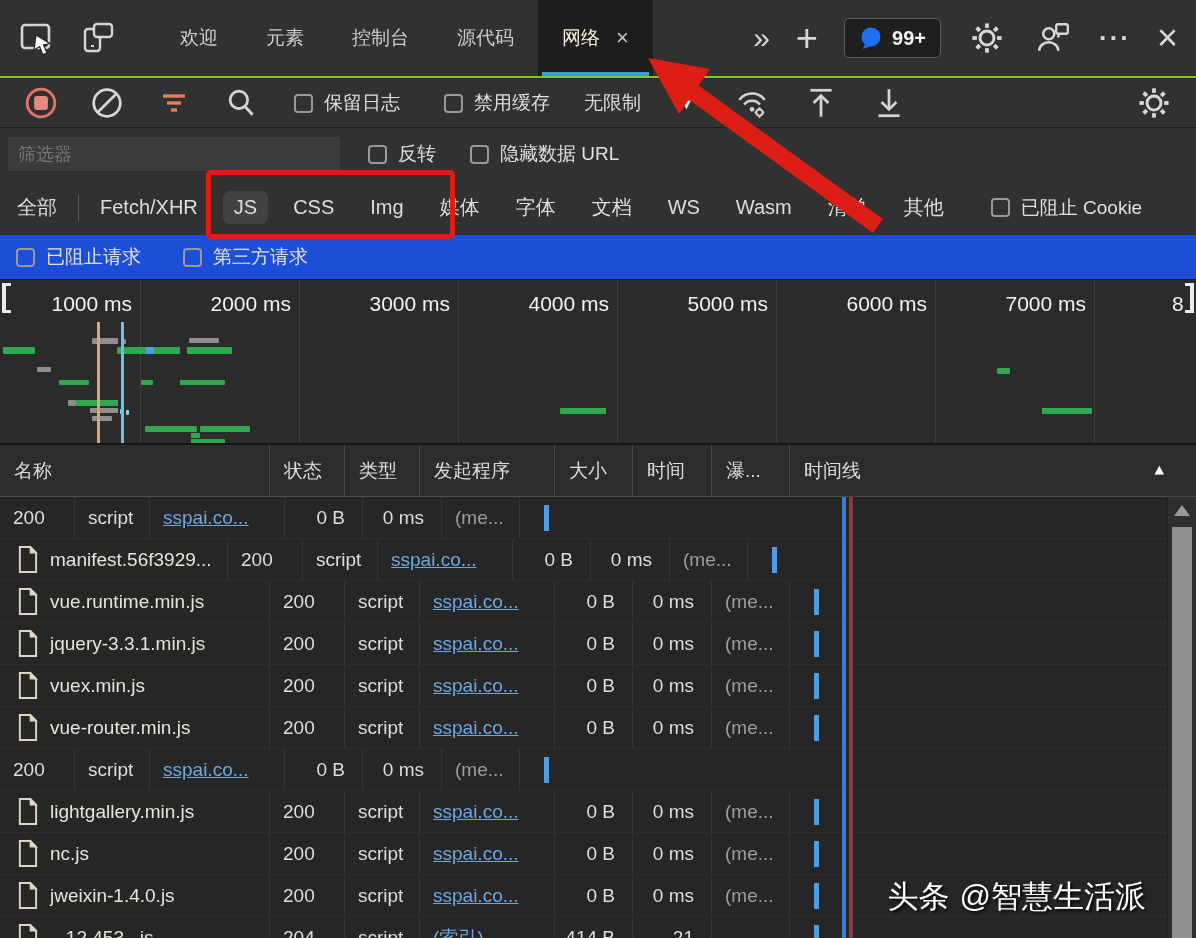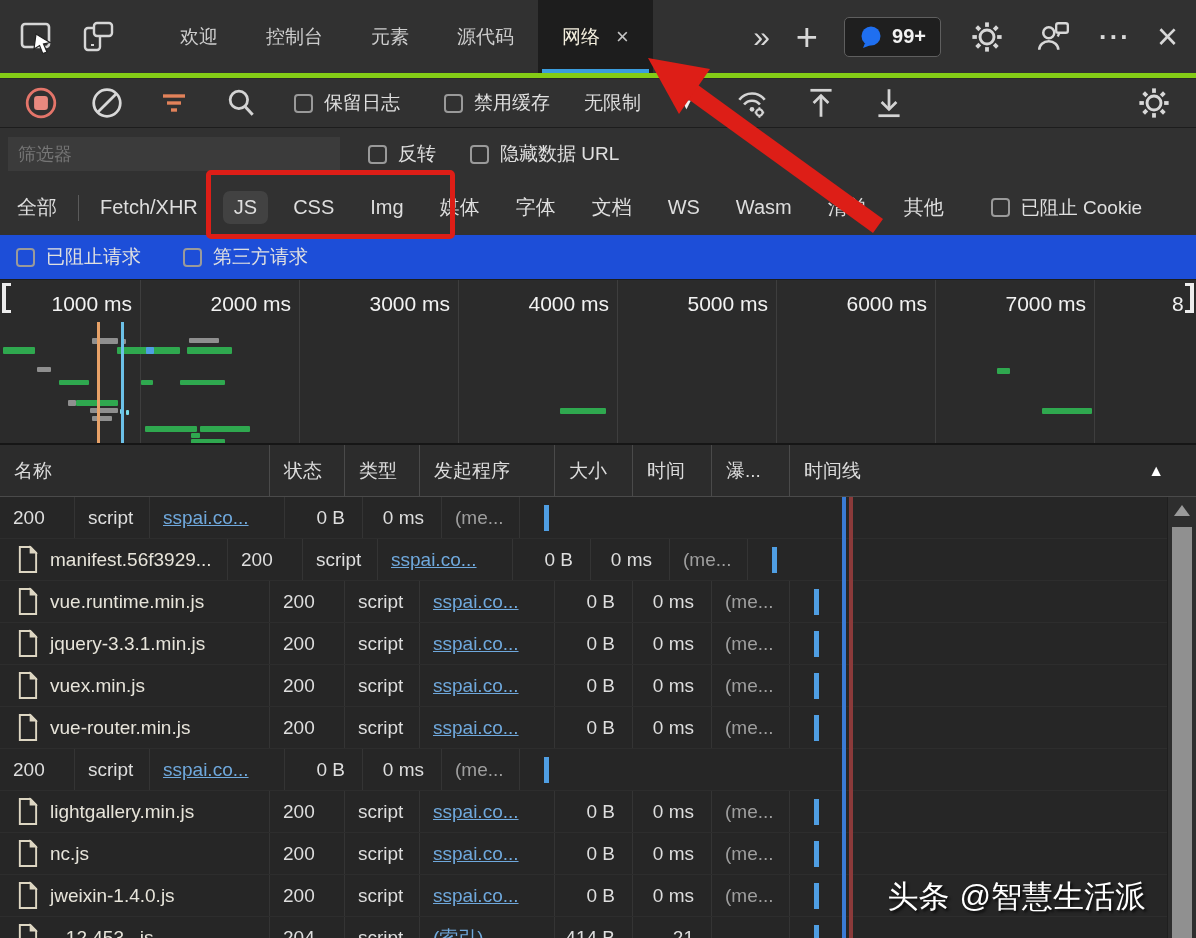--- a/index.html
+++ b/index.html
@@ -6,21 +6,21 @@
   html,body { background:#1b1b1b; }
   .page {
     position:relative; width:1196px; height:938px; overflow:hidden;
     background:#282828; font-family:"Liberation Sans","DejaVu Sans",sans-serif;
     color:#d6d6d6; -webkit-font-smoothing:antialiased;
   }
   .abs { position:absolute; }
 
   
   .tabbar { left:0; top:0; width:1196px; height:78px; background:#313131;
-    border-bottom:5px solid #84cc16; display:flex; align-items:center; }
+    border-bottom:2px solid #84cc16; display:flex; align-items:center; }
   .tb-icon { width:40px; height:40px; display:flex; align-items:center; justify-content:center; flex:0 0 auto; }
   .tabs { display:flex; height:100%; margin-left:38px; align-items:stretch; }
   .tab { display:flex; align-items:center; padding:0 24px; font-size:19px; color:#cdcdcd; position:relative; cursor:default; }
   .tab.active { background:#1d1d1d; color:#f3eedd; }
   .tab.active::after { content:""; position:absolute; left:4px; right:4px; bottom:0; height:4px; background:#3b9ddd; }
   .tab-close { margin-left:16px; font-size:22px; color:#c4c4c4; line-height:1; }
   .tabbar-right { display:flex; align-items:center; margin-left:auto; margin-right:18px; gap:26px; }
   .glyph-btn { font-size:26px; color:#d8d8d8; line-height:1; }
   .badge { display:flex; align-items:center; gap:9px; border:1px solid #5f5f5f; border-radius:5px;
     background:#1f1f1f; padding:7px 14px; }
@@ -114,24 +114,24 @@
         <rect x="15" y="5" width="18" height="13" rx="3" fill="#313131" stroke="#d6d6d6" stroke-width="2.4"></rect>
         <line x1="12" y1="27" x2="15" y2="27" stroke="#d6d6d6" stroke-width="2"></line>
       </svg>
     </div>
 
     <div class="tabs">
         <div class="tab">
           <span>欢迎</span>
         </div>
         <div class="tab">
+          <span>元素</span>
+        </div>
+        <div class="tab">
           <span>控制台</span>
-        </div>
-        <div class="tab">
-          <span>元素</span>
         </div>
         <div class="tab">
           <span>源代码</span>
         </div>
         <div class="tab active">
           <span>网络</span>
           <span class="tab-close">×</span>
         </div>
       </div>
 
@@ -362,21 +362,21 @@
       </div>
       <div class="th" style="width: 78px;">
         <span>大小</span>
       </div>
       <div class="th" style="width: 79px;">
         <span>时间</span>
       </div>
       <div class="th" style="width: 78px;">
         <span>瀑...</span>
       </div>
-      <div class="th" style="width: 406px;">
+      <div class="th" style="width: 406px; font-family: Liberation Mono, monospace;">
         <span>时间线</span>
         <span class="sort">▲</span>
       </div>
     </div>
 
   <div class="rows-wrap abs" id="rows">
 
   <div class="row">
         <div class="td" style="width: 75px;">200</div>
         <div class="td" style="width: 75px;">script</div>

